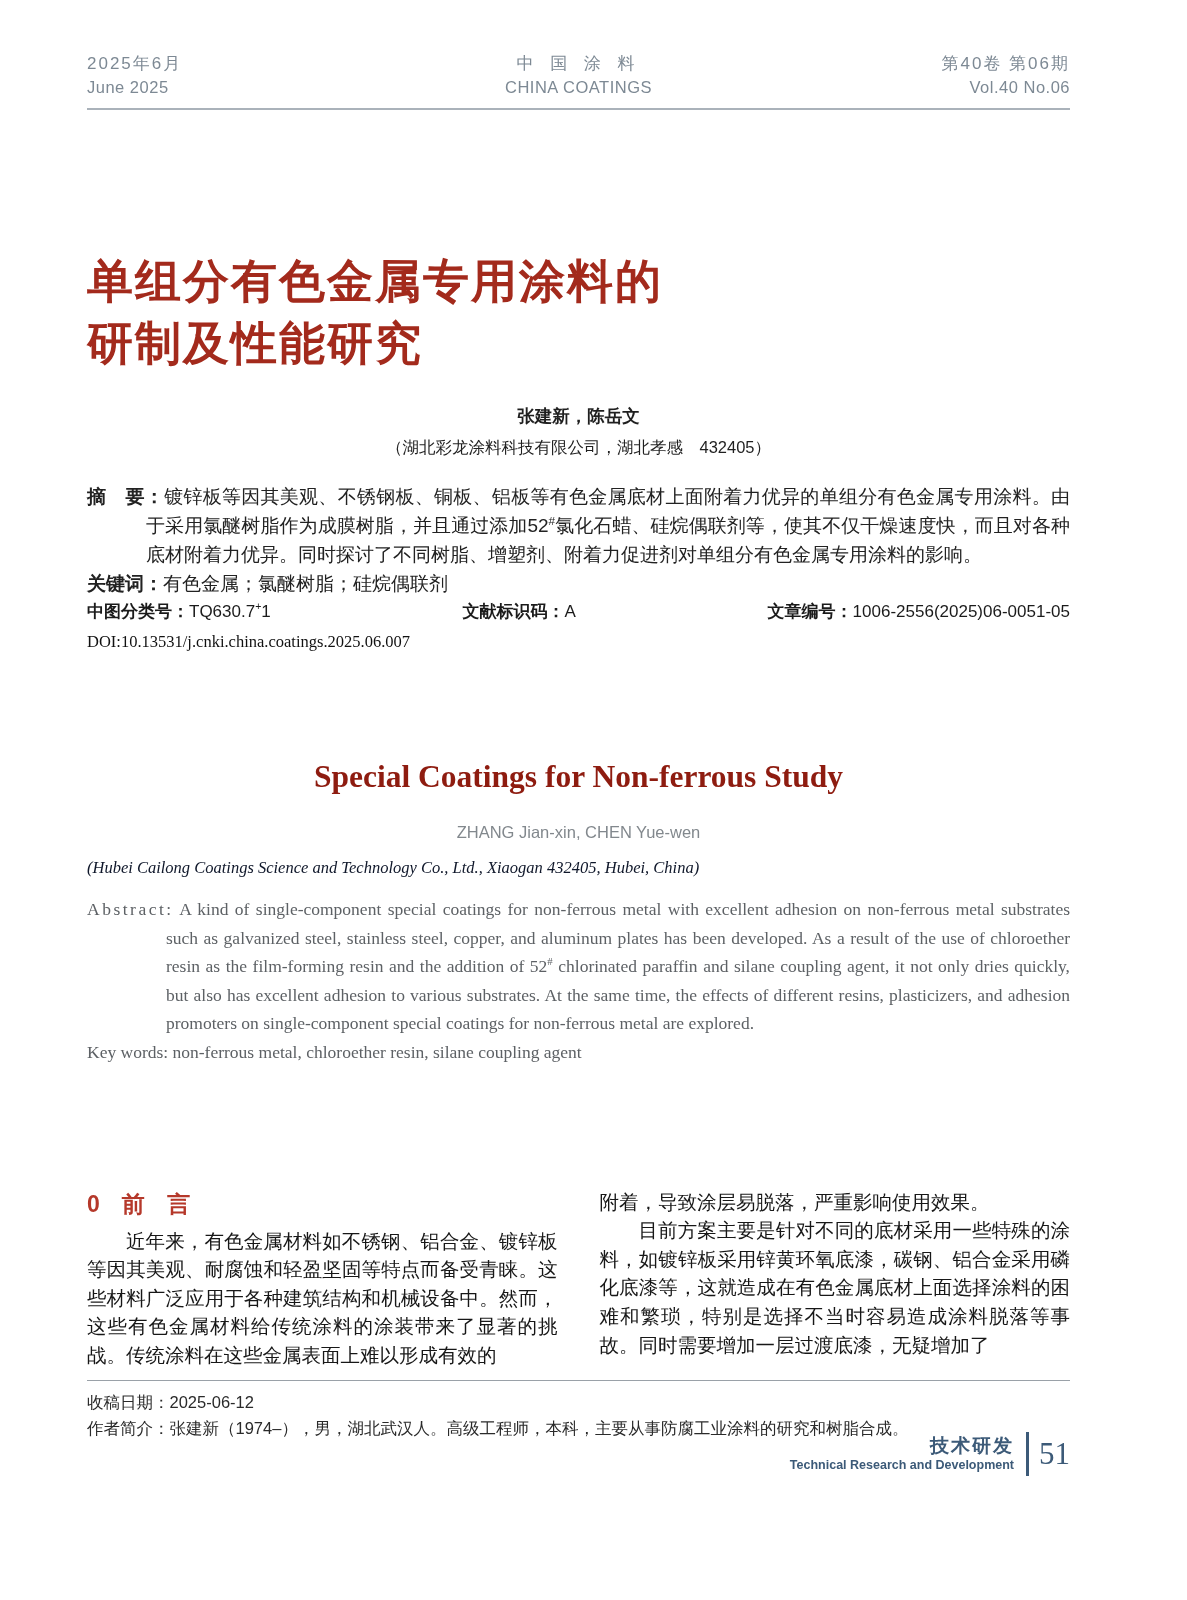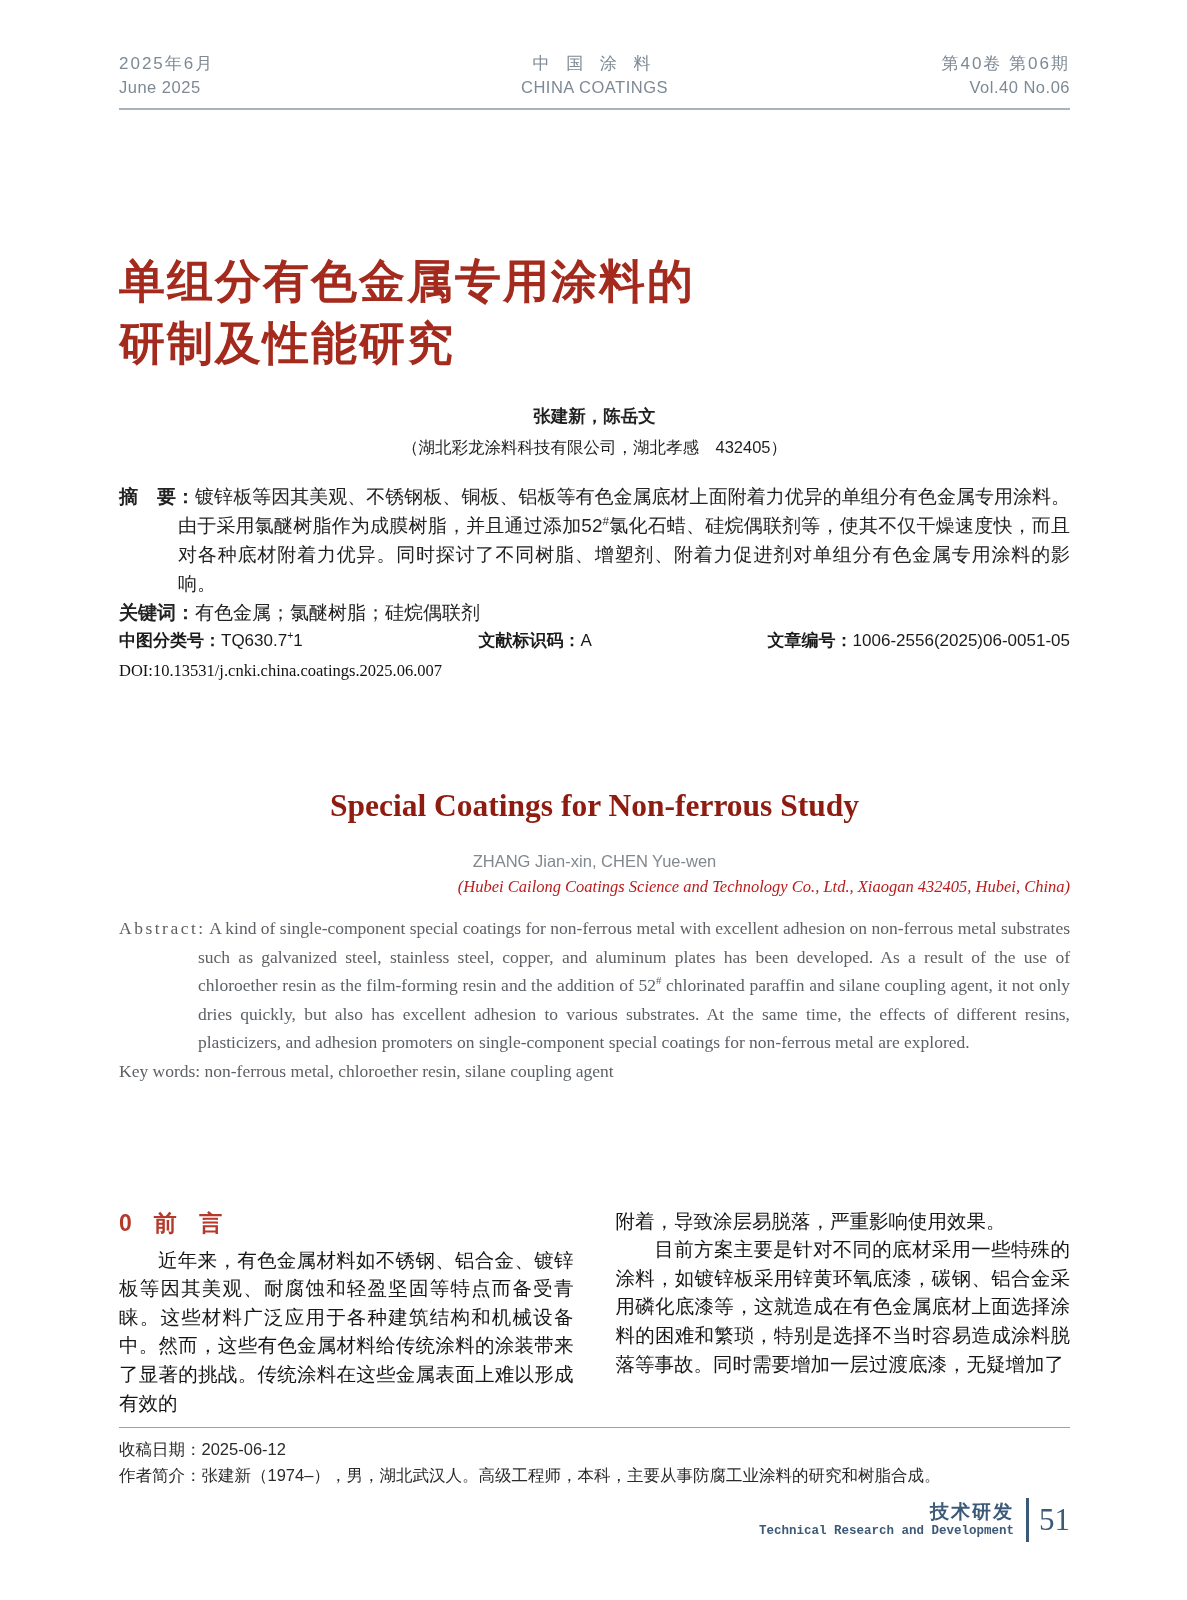--- a/index.html
+++ b/index.html
@@ -4,21 +4,21 @@
 <style>
   * { margin: 0; padding: 0; box-sizing: border-box; }
   html, body { background: #ffffff; }
   .page {
     position: relative;
     width: 1187px;
     height: 1600px;
     margin: 0 auto;
     background: #ffffff;
     overflow: hidden;
-    padding: 52px 117px 0 119px;
+    padding: 52px 117px 0 87px;
     font-family: "Liberation Sans", sans-serif;
     color: #1c1c1c;
   }
 
   
   .running-head {
     display: flex;
     justify-content: space-between;
     align-items: flex-end;
     color: #7d8994;
@@ -101,26 +101,26 @@
     line-height: 46px;
     color: #8e1c10;
   }
   .en-authors {
     margin-top: 23px;
     text-align: center;
     font-size: 16.5px;
     color: #82888d;
   }
   .en-affil {
-    margin-top: 6px;
-    text-align: right;
+    margin-top: 16px;
+    text-align: left;
     font-family: "Liberation Serif", serif;
     font-style: italic;
     font-size: 16.5px;
-    color: #b91c1c;
+    color: #0f172a;
   }
 
   
   .en-abstract {
     margin-top: 17px;
     font-family: "Liberation Serif", serif;
     font-size: 17.5px;
     line-height: 28.6px;
     color: #5d6165;
     text-align: justify;
@@ -166,29 +166,29 @@
     border-top: 1.5px solid #9aa1a8;
     padding-top: 8px;
     font-size: 16.5px;
     line-height: 26px;
     color: #2a2a2a;
   }
 
   
   .page-footer {
     position: absolute;
-    top: 1498px;
+    top: 1432px;
     right: 117px;
     display: flex;
     align-items: center;
     color: #3c5a78;
   }
   .footer-labels { text-align: right; }
   .footer-cn { font-size: 19px; font-weight: bold; letter-spacing: 2px; line-height: 22px; }
-  .footer-en { font-family: Liberation Mono, monospace; font-weight: bold; font-size: 12.5px; line-height: 16px; }
+  .footer-en { font-family: Liberation Sans, sans-serif; font-weight: bold; font-size: 12.5px; line-height: 16px; }
   .footer-divider {
     width: 0;
     height: 44px;
     border-left: 3px solid #3c5a78;
     margin: 0 10px 0 12px;
   }
   .footer-page {
     font-family: "Liberation Serif", serif;
     font-size: 31px;
     line-height: 34px;

